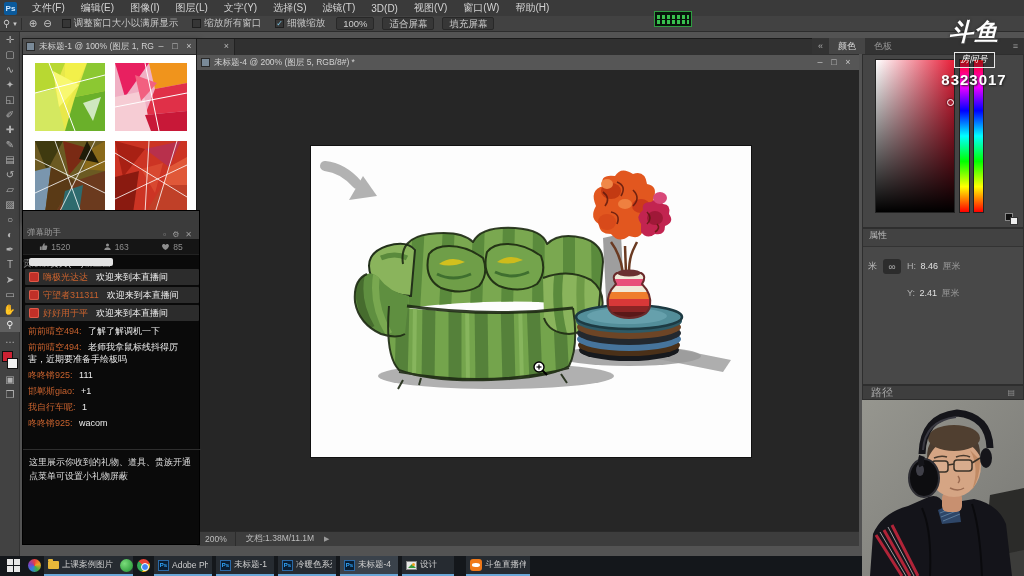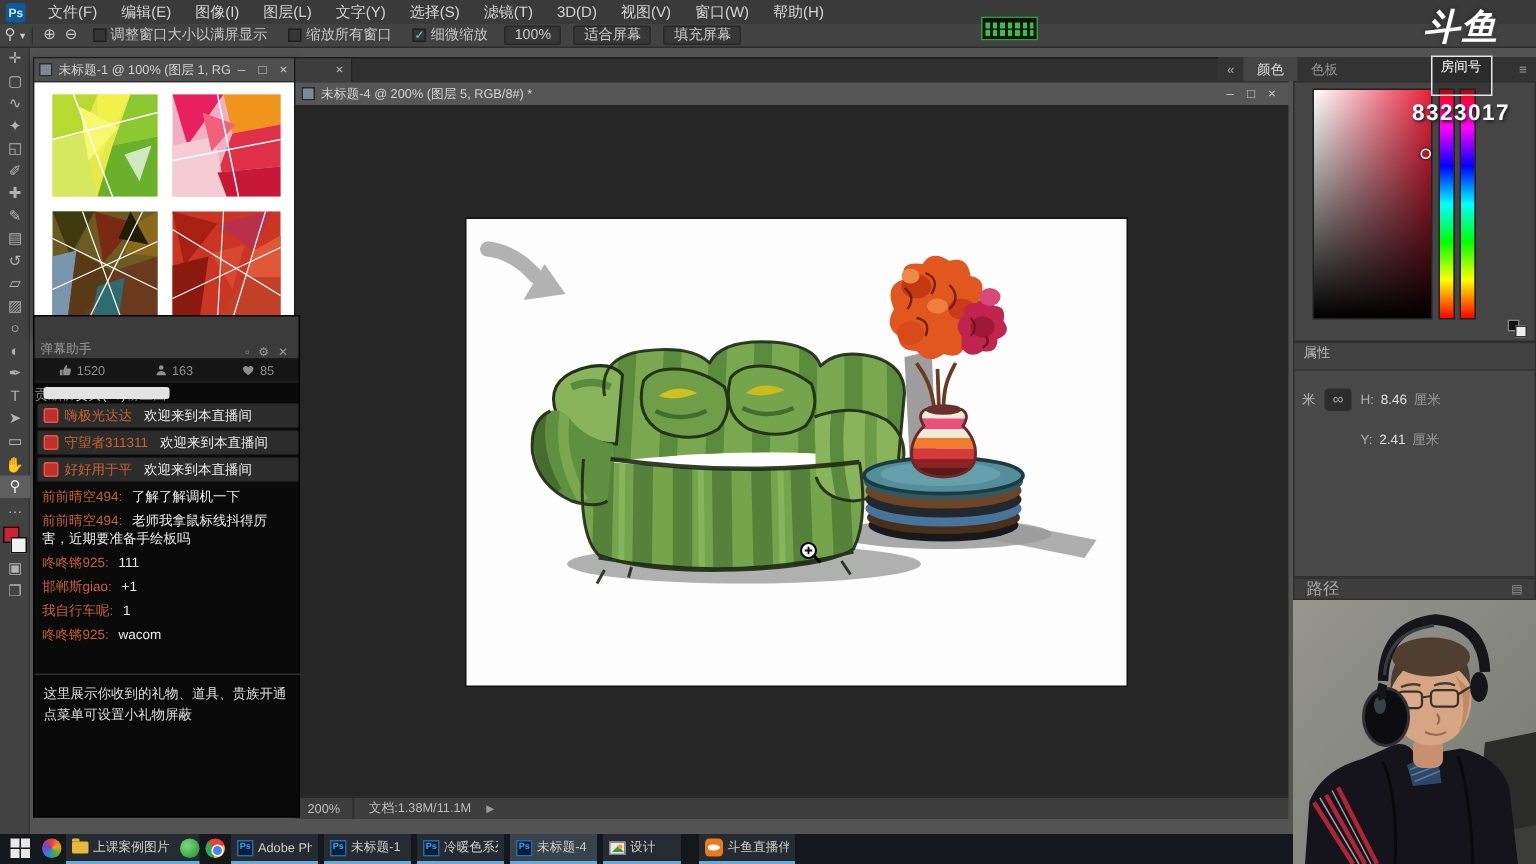--- a/index.html
+++ b/index.html
@@ -80,22 +80,22 @@
 #props-header{height:18px;background:#424242;border-bottom:1px solid #333;display:flex;align-items:flex-start;padding:0 6px;font-size:9px;color:#bdbdbd}
 .prop-row{position:absolute;left:0;display:flex;align-items:center;gap:6px;font-size:9px;color:#c8c8c8}
 .frag{width:14px;text-align:right;color:#bdbdbd}
 .link-box{width:18px;height:15px;background:#2c2c2c;border-radius:3px;color:#a8a8a8;display:flex;align-items:center;justify-content:center;font-size:10px}
 .pv .lab{color:#b0b0b0}.pv .val{color:#e0e0e0;padding:0 2px}.pv .unit{color:#9a9a9a}
 #paths-panel{left:862px;top:385px;width:162px;height:15px;background:#3e3e3e;border:1px solid #2e2e2e;display:flex;align-items:center;padding:0 8px;z-index:11}
 #paths-panel .t{font-size:11px;color:#a8a8a8;flex:1}
 #paths-panel .ico{color:#909090;font-size:8px}
 
 #douyu{right:0;top:0;width:100px;height:82px;z-index:60;pointer-events:none;text-align:center}
-#dy-logo{font-size:24px;font-weight:bold;color:#fff;font-style:italic;text-shadow:1px 1px 0 #444,0 0 3px #222;letter-spacing:1px;margin-top:2px}
-#dy-room{display:inline-block;border:1px solid #e8e8e8;background:rgba(30,30,30,.35);color:#fff;font-size:9px;padding:0 6px;height:27px;line-height:12px;margin-top:1px}
+#dy-logo{font-size:24px;font-weight:bold;color:#fff;font-style:italic;text-shadow:1px 1px 0 #444,0 0 3px #222;letter-spacing:1px;margin-top:16px}
+#dy-room{display:inline-block;border:1px solid #e8e8e8;background:rgba(30,30,30,.35);color:#fff;font-size:9px;font-style:italic;padding:0 6px;height:16px;line-height:12px;margin-top:1px}
 #dy-num{font-size:15px;font-weight:bold;color:#fff;letter-spacing:1px;text-shadow:1px 1px 2px #222;margin-top:3px}
 
 #netbadge{left:654px;top:11px;width:38px;height:16px;background:#08140c;border:1px solid #2e9e40;z-index:20;padding:2px}
 #netbadge .ln{height:4px;margin:1px 0;background:repeating-linear-gradient(90deg,#38c04e 0 3px,transparent 3px 5px)}
 
 #webcam{left:862px;top:400px;width:162px;height:176px;z-index:50;background:#8e8e8a}
 #webcam svg{display:block}
 
 #taskbar{left:0;top:556px;width:1024px;height:20px;background:#14171b;z-index:45}
 .tb-ico{position:absolute;top:3px}

